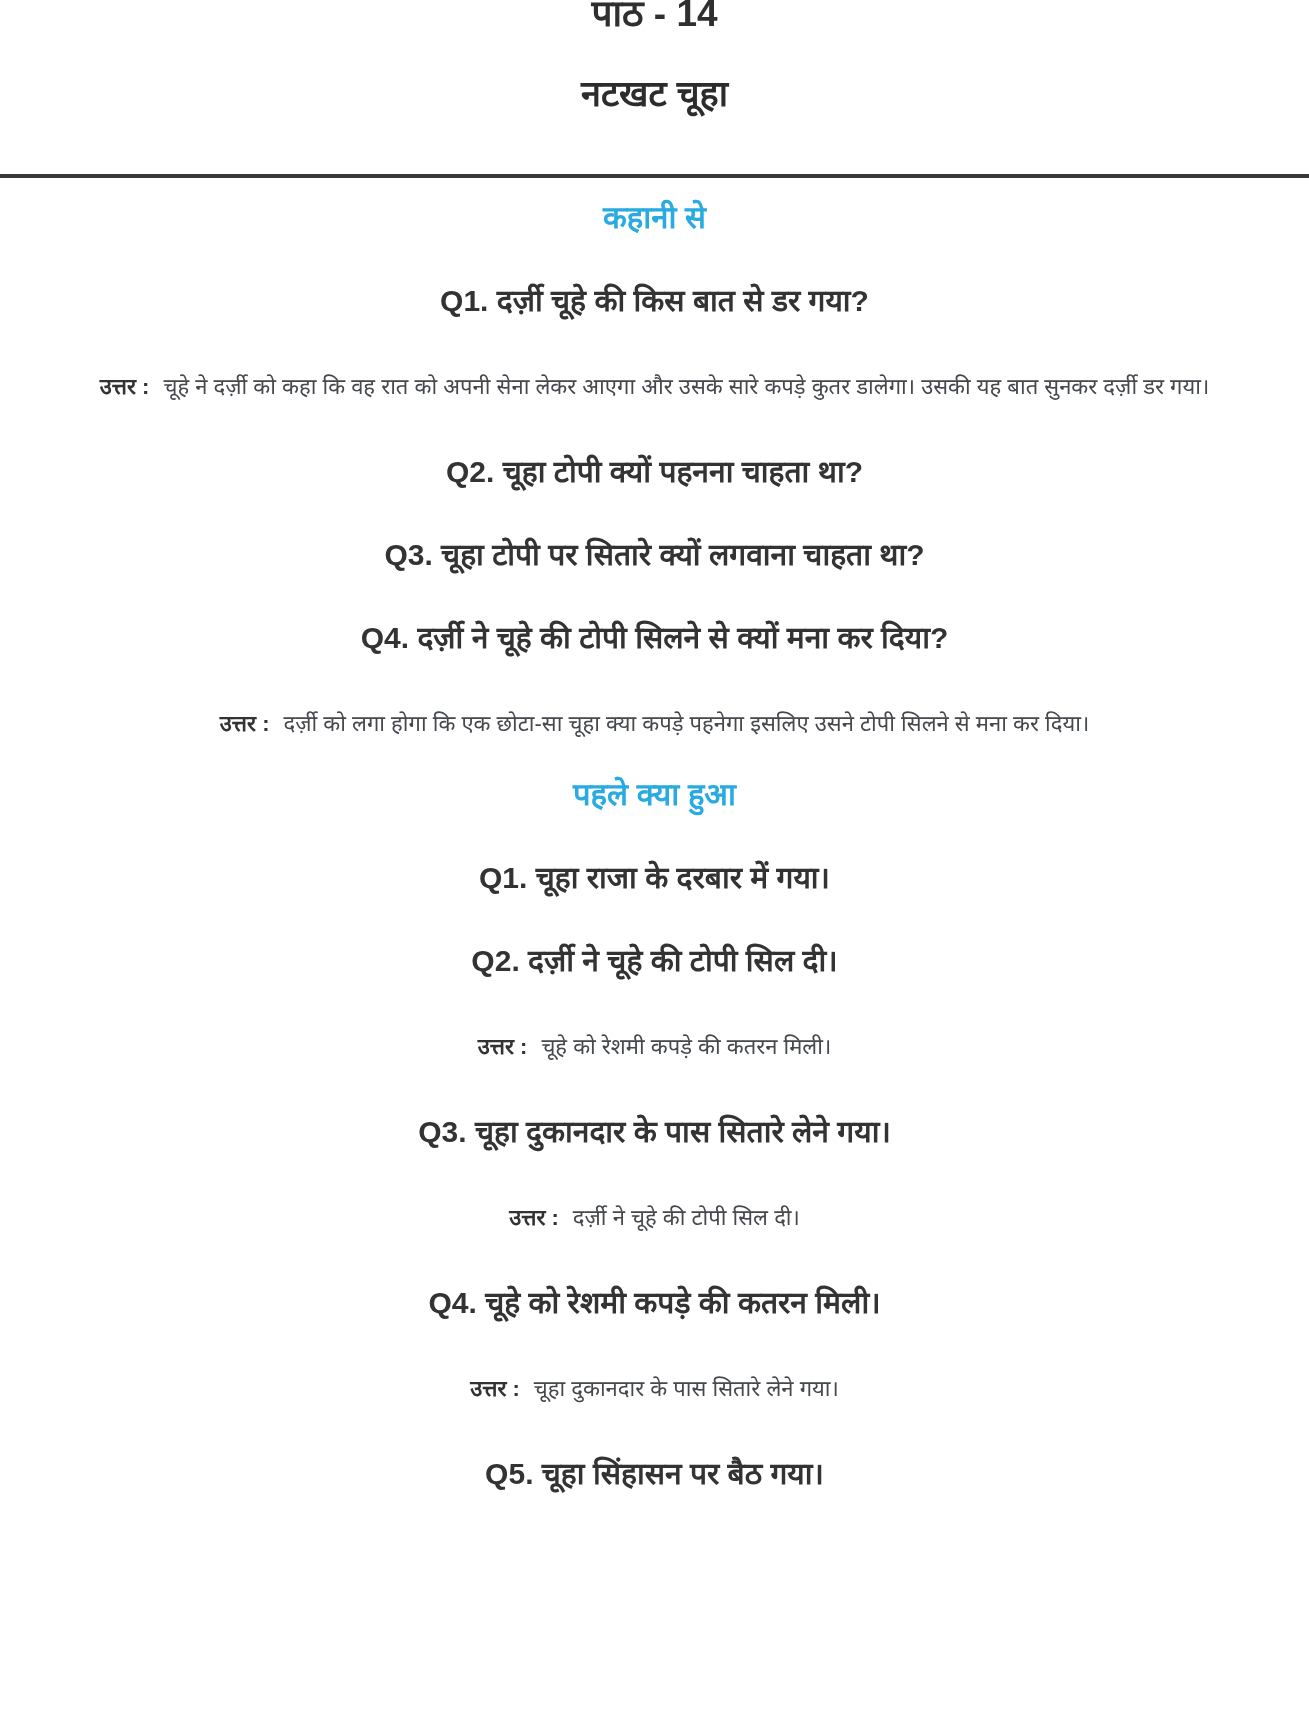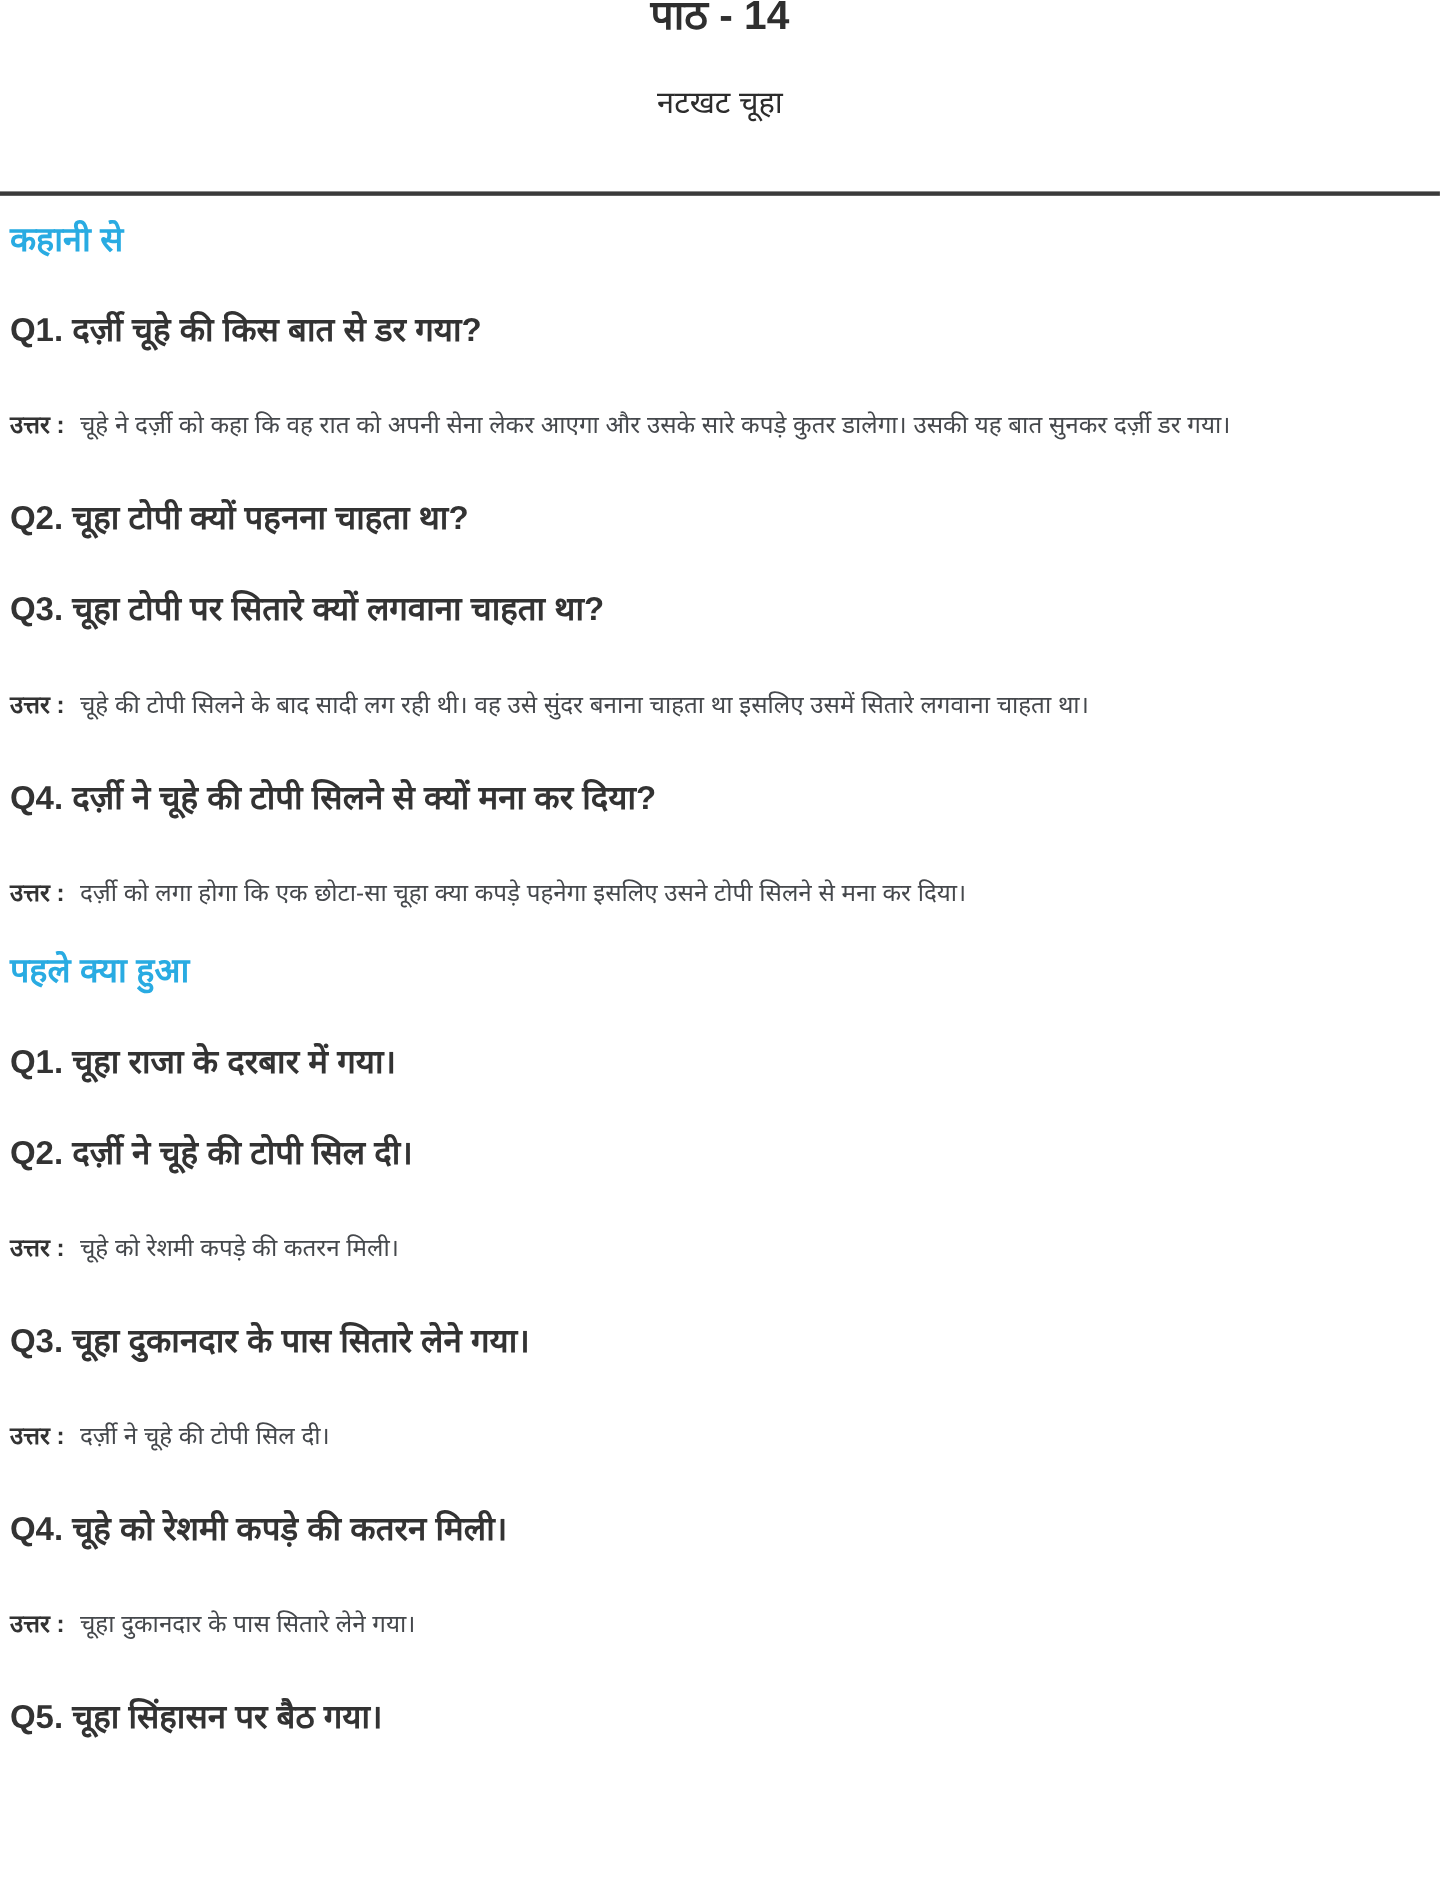--- a/index.html
+++ b/index.html
@@ -22,34 +22,35 @@
     text-align: center;
   }
   .lesson-label {
     font-size: 37px;
     line-height: 48px;
     font-weight: 700;
     color: #2f2f2f;
     margin: -10px 0 0 0;
   }
   .lesson-title {
-    font-size: 28px;
+    font-size: 36px;
     line-height: 52px;
-    font-weight: 400;
+    font-weight: 700;
     color: #2c2c2c;
     margin: 30px 0 0 0;
   }
   .divider {
     border: none;
     border-top: 4px solid #3a3a3a;
     margin: 54px 0 0 0;
     width: 100%;
   }
   .content {
     padding: 0 9px;
+    text-align: center;
   }
   .section-heading {
     color: #29abe2;
     font-size: 31px;
     font-weight: 700;
     line-height: 40px;
     margin: 20px 0 29px 0;
   }
   .question {
     color: #333333;
@@ -86,21 +87,20 @@
   <div class="content">
 
     <h3 class="section-heading">कहानी से</h3>
 
     <p class="question"><span>Q1.</span> <span>दर्ज़ी चूहे की किस बात से डर गया?</span></p>
     <p class="answer"><span class="answer-label">उत्तर :</span><span>चूहे ने दर्ज़ी को कहा कि वह रात को अपनी सेना लेकर आएगा और उसके सारे कपड़े कुतर डालेगा। उसकी यह बात सुनकर दर्ज़ी डर गया।</span></p>
 
     <p class="question"><span>Q2.</span> <span>चूहा टोपी क्यों पहनना चाहता था?</span></p>
 
     <p class="question"><span>Q3.</span> <span>चूहा टोपी पर सितारे क्यों लगवाना चाहता था?</span></p>
-    <p class="answer"><span class="answer-label">उत्तर :</span><span>चूहे की टोपी सिलने के बाद सादी लग रही थी। वह उसे सुंदर बनाना चाहता था इसलिए उसमें सितारे लगवाना चाहता था।</span></p>
 
     <p class="question"><span>Q4.</span> <span>दर्ज़ी ने चूहे की टोपी सिलने से क्यों मना कर दिया?</span></p>
     <p class="answer"><span class="answer-label">उत्तर :</span><span>दर्ज़ी को लगा होगा कि एक छोटा-सा चूहा क्या कपड़े पहनेगा इसलिए उसने टोपी सिलने से मना कर दिया।</span></p>
 
     <h3 class="section-heading">पहले क्या हुआ</h3>
 
     <p class="question"><span>Q1.</span> <span>चूहा राजा के दरबार में गया।</span></p>
 
     <p class="question"><span>Q2.</span> <span>दर्ज़ी ने चूहे की टोपी सिल दी।</span></p>
     <p class="answer"><span class="answer-label">उत्तर :</span><span>चूहे को रेशमी कपड़े की कतरन मिली।</span></p>

